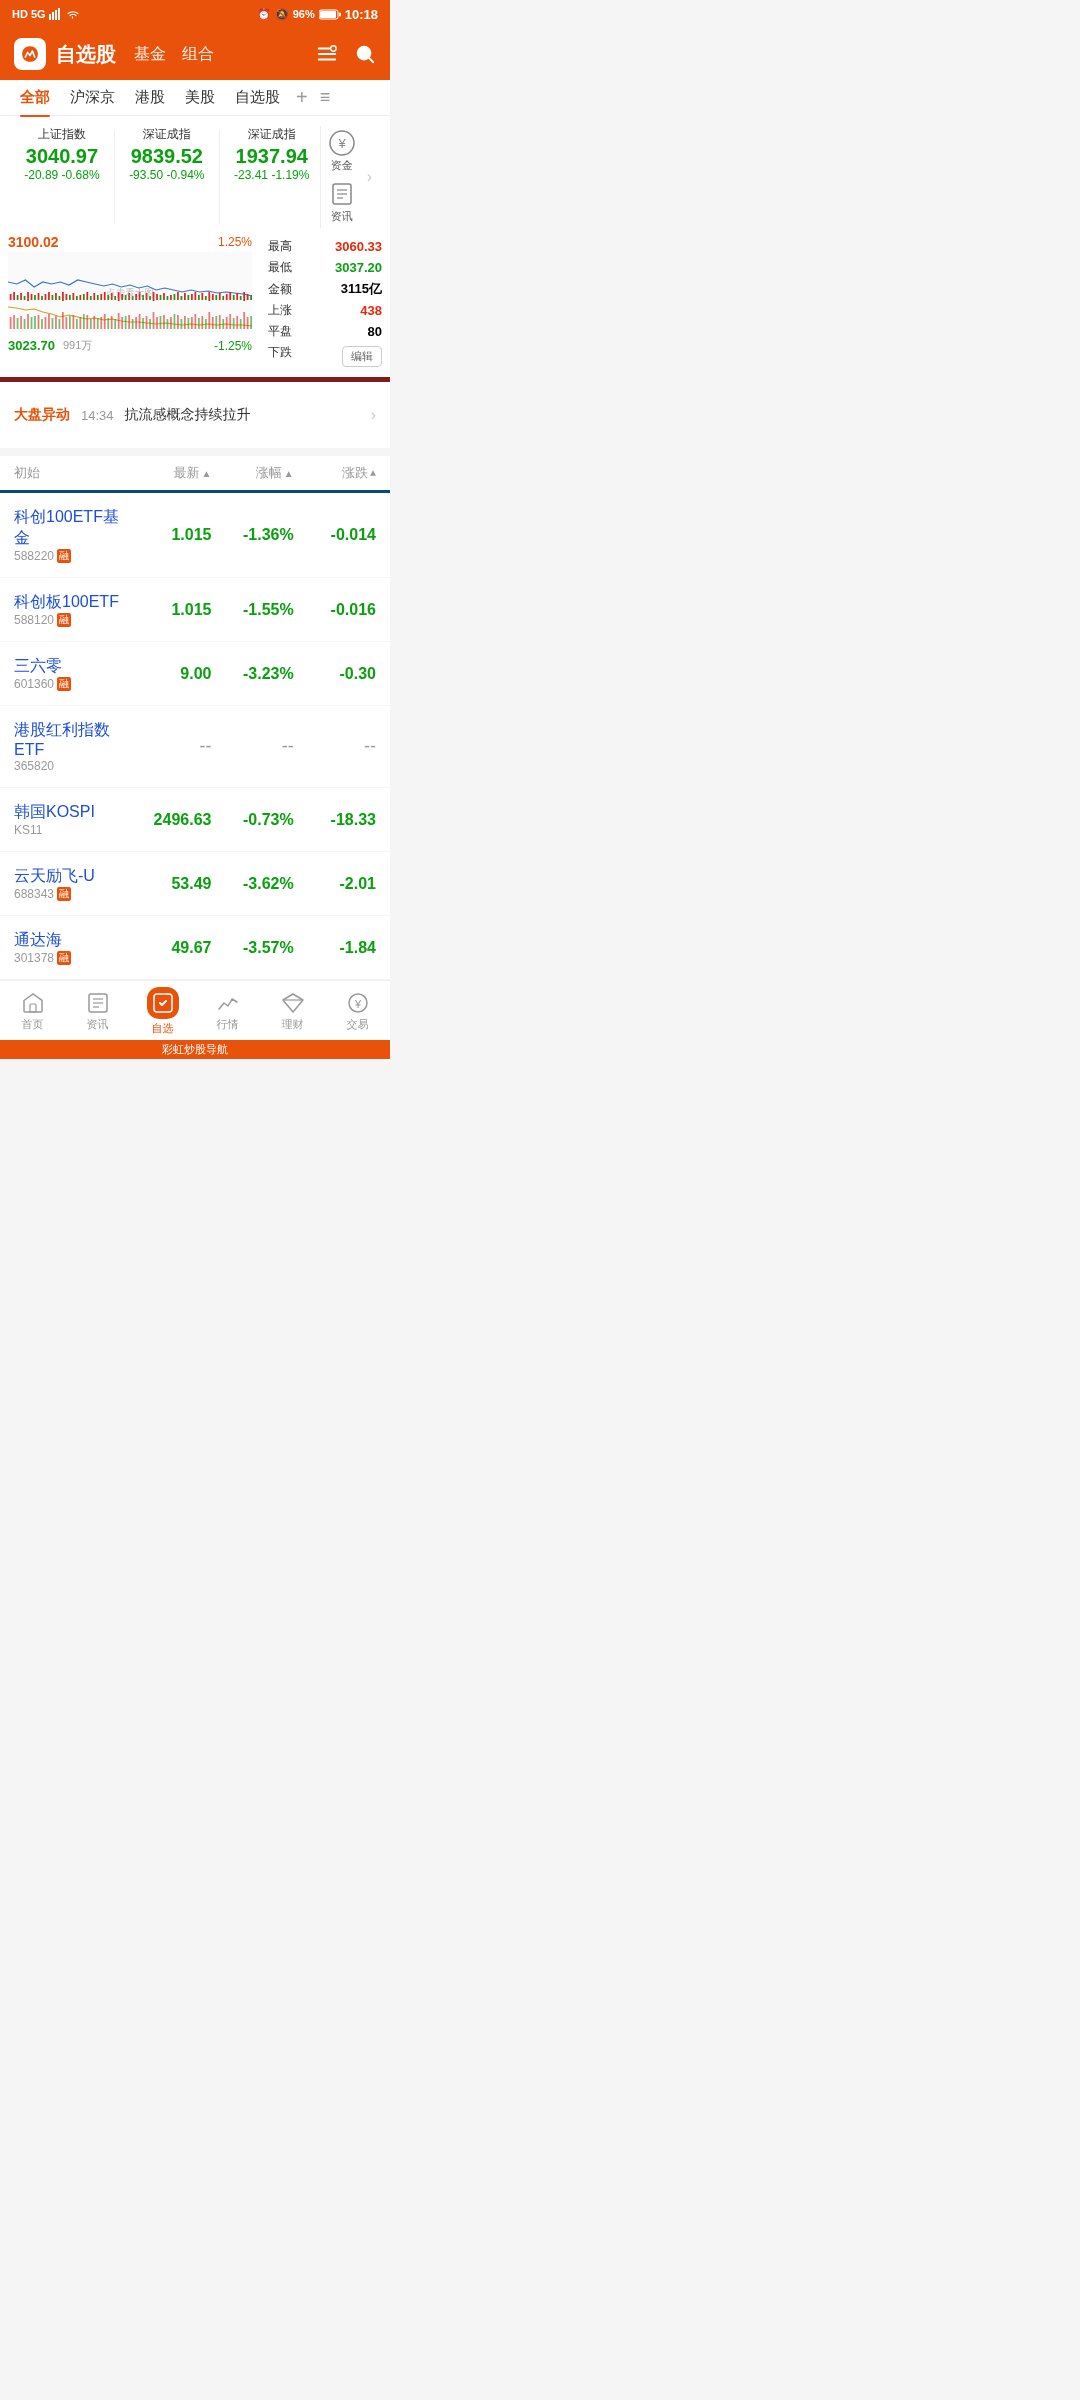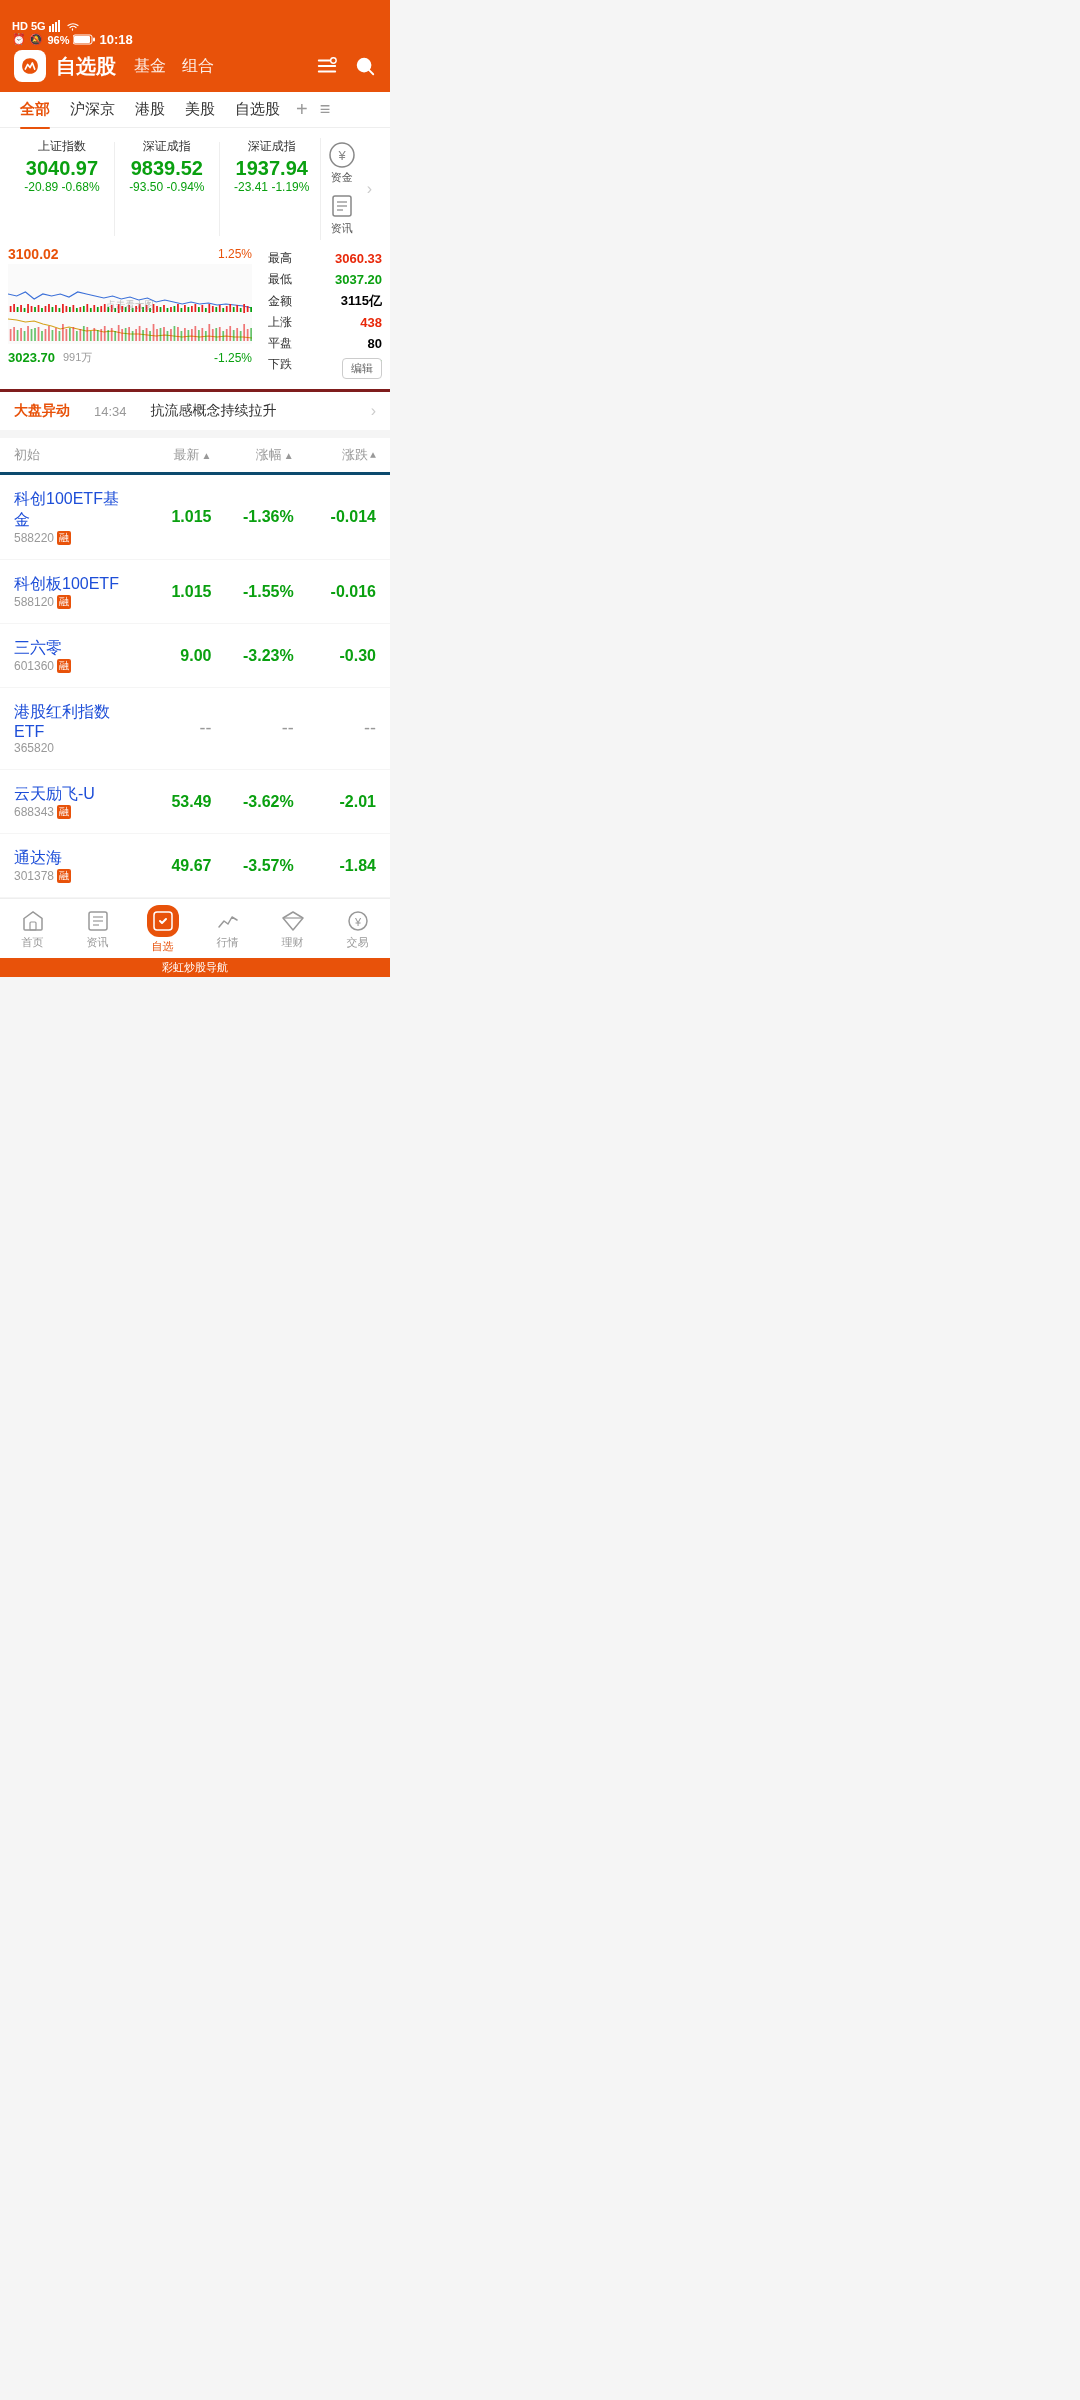--- a/index.html
+++ b/index.html
@@ -11,26 +11,25 @@
       background: #f5f5f5;
       overflow-x: hidden;
     }
 
     
     .status-bar {
       background: #e8520a;
       color: white;
       display: flex;
       justify-content: space-between;
-      align-items: flex-start;
-      padding: 20px 12px;
+      align-items: center;
+      padding: 7px 12px;
       height: 28px;
       font-size: 11px;
       font-weight: 600;
-      flex-direction: column;
     }
     .status-left { display: flex; align-items: center; gap: 3px; }
     .status-right { display: flex; align-items: center; gap: 4px; }
 
     
     .header {
       background: #e8520a;
       display: flex;
       align-items: center;
       padding: 8px 14px;
@@ -171,23 +170,23 @@
       font-size: 11px;
       color: #666;
       background: white;
     }
 
     
     .news-bar {
       background: white;
       display: flex;
       align-items: center;
-      padding: 10px 14px;
-      border-top: 3px solid #7f1d1d;
-      gap: 24px;
+      padding: 24px 14px;
+      border-top: 5px solid #7f1d1d;
+      gap: 11px;
     }
     .news-tag {
       color: #e8520a;
       font-size: 14px;
       font-weight: 700;
       white-space: nowrap;
     }
     .news-time {
       color: #999;
       font-size: 13px;
@@ -688,20 +687,29 @@
         <div class="stock-name-col">
           <div class="stock-name">港股红利指数ETF</div>
           <div class="stock-code">365820</div>
         </div>
         <div class="stock-price-col"><span class="dash-value">--</span></div>
         <div class="stock-change-col"><span class="dash-value">--</span></div>
         <div class="stock-diff-col"><span class="dash-value">--</span></div>
       </div>
       <div class="stock-row">
         <div class="stock-name-col">
+          <div class="stock-name">韩国KOSPI</div>
+          <div class="stock-code">KS11</div>
+        </div>
+        <div class="stock-price-col"><span class="stock-value green">2496.63</span></div>
+        <div class="stock-change-col"><span class="stock-value green">-0.73%</span></div>
+        <div class="stock-diff-col"><span class="stock-value green">-18.33</span></div>
+      </div>
+      <div class="stock-row">
+        <div class="stock-name-col">
           <div class="stock-name">云天励飞-U</div>
           <div class="stock-code">688343<span class="rong-badge">融</span></div>
         </div>
         <div class="stock-price-col"><span class="stock-value green">53.49</span></div>
         <div class="stock-change-col"><span class="stock-value green">-3.62%</span></div>
         <div class="stock-diff-col"><span class="stock-value green">-2.01</span></div>
       </div>
       <div class="stock-row">
         <div class="stock-name-col">
           <div class="stock-name">通达海</div>

